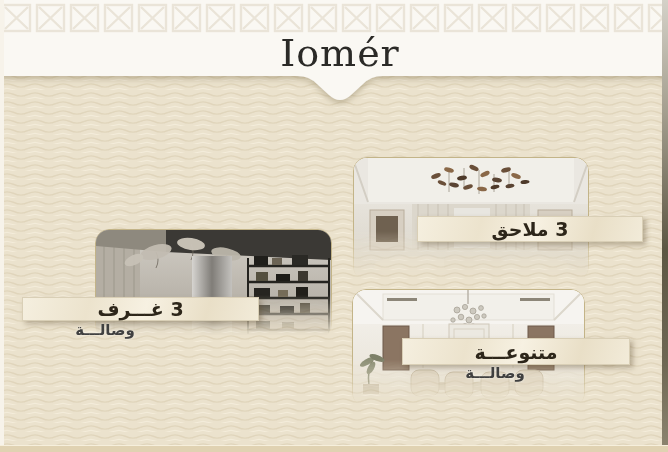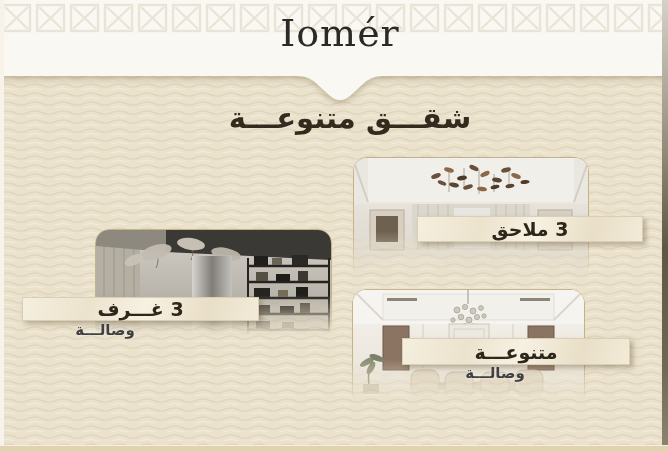--- a/index.html
+++ b/index.html
@@ -10,21 +10,21 @@
   }
   .abs{position:absolute;}
   svg{display:block;}
 
   
   .header-shape{position:absolute;top:0;left:0;z-index:2;}
   .border-pattern{position:absolute;top:0;left:0;z-index:3;pointer-events:none;}
   .logo-wrap{position:absolute;top:14px;left:240px;width:200px;z-index:4;text-align:center;}
   .logo-text{
     font-family:"DejaVu Serif","Liberation Serif",serif;
-    font-size:38px;line-height:1.05;color:#2b2a27;letter-spacing:1px;
+    font-size:38px;line-height:1.05;color:#2b2a27;letter-spacing:1px;margin-top:20px;
   }
   .logo-arabic{
     direction:rtl;font-size:11px;color:#2b2a27;margin-top:-4px;
     padding-right:14px;text-align:right;letter-spacing:1px;
   }
 
   
   .main-heading{
     position:absolute;top:101px;left:180px;width:340px;z-index:3;
     direction:rtl;text-align:center;
@@ -97,21 +97,20 @@
         <path d="M5 7 L28 29 M28 7 L5 29" stroke="#eae4d8" stroke-width="2.4" fill="none"></path>
       </pattern>
     </defs>
     <rect width="668" height="36" fill="url(#xb)"></rect>
   </svg>
 
   <div class="logo-wrap">
     <div class="logo-text">Iomér</div>
   </div>
 
-  <div class="main-heading">شقـــق متنوعـــة</div>
 
   <div class="card" style="left:353px;top:157px;width:288px;height:126px;padding-left:12px;">
     <div class="photo" style="left:0;top:0;width:234px;height:122px;">
       <svg width="234" height="122" viewBox="0 0 234 122">
         <defs>
           <linearGradient id="p1g" x1="0" y1="0" x2="0" y2="1">
             <stop offset="0" stop-color="#f0ede7"></stop>
               <stop offset="1" stop-color="#d7d2c7"></stop>
           </linearGradient>
         </defs>

